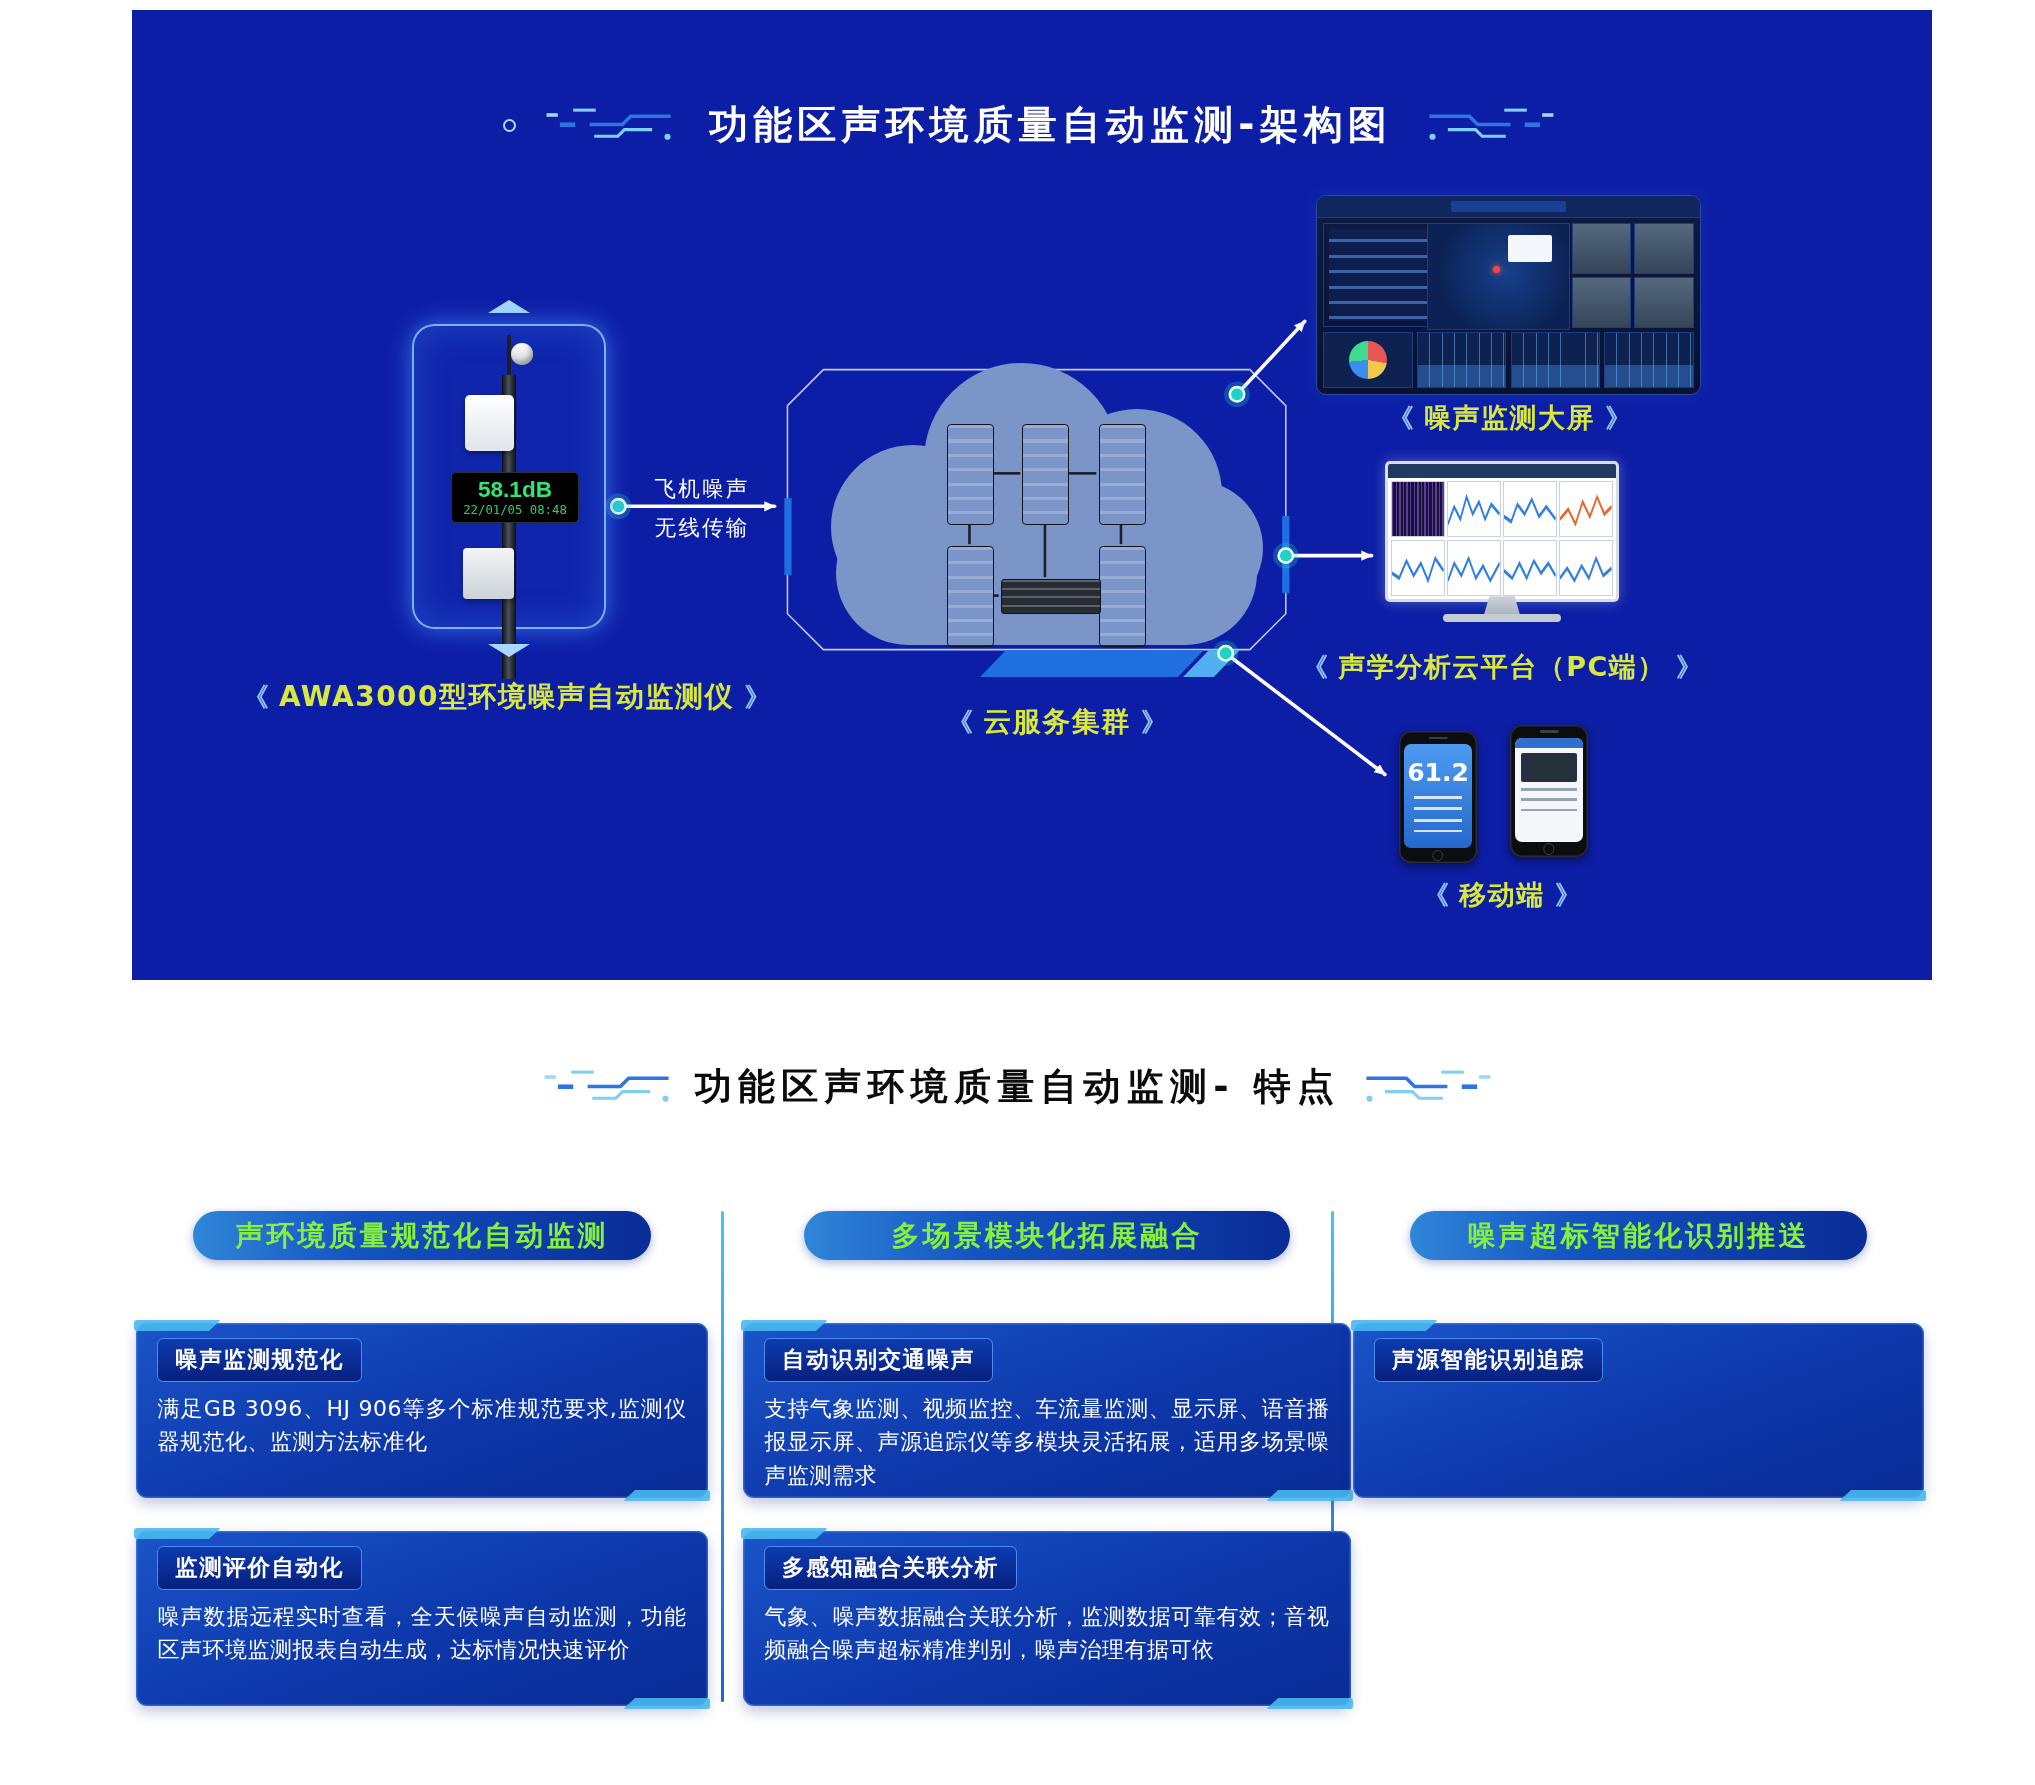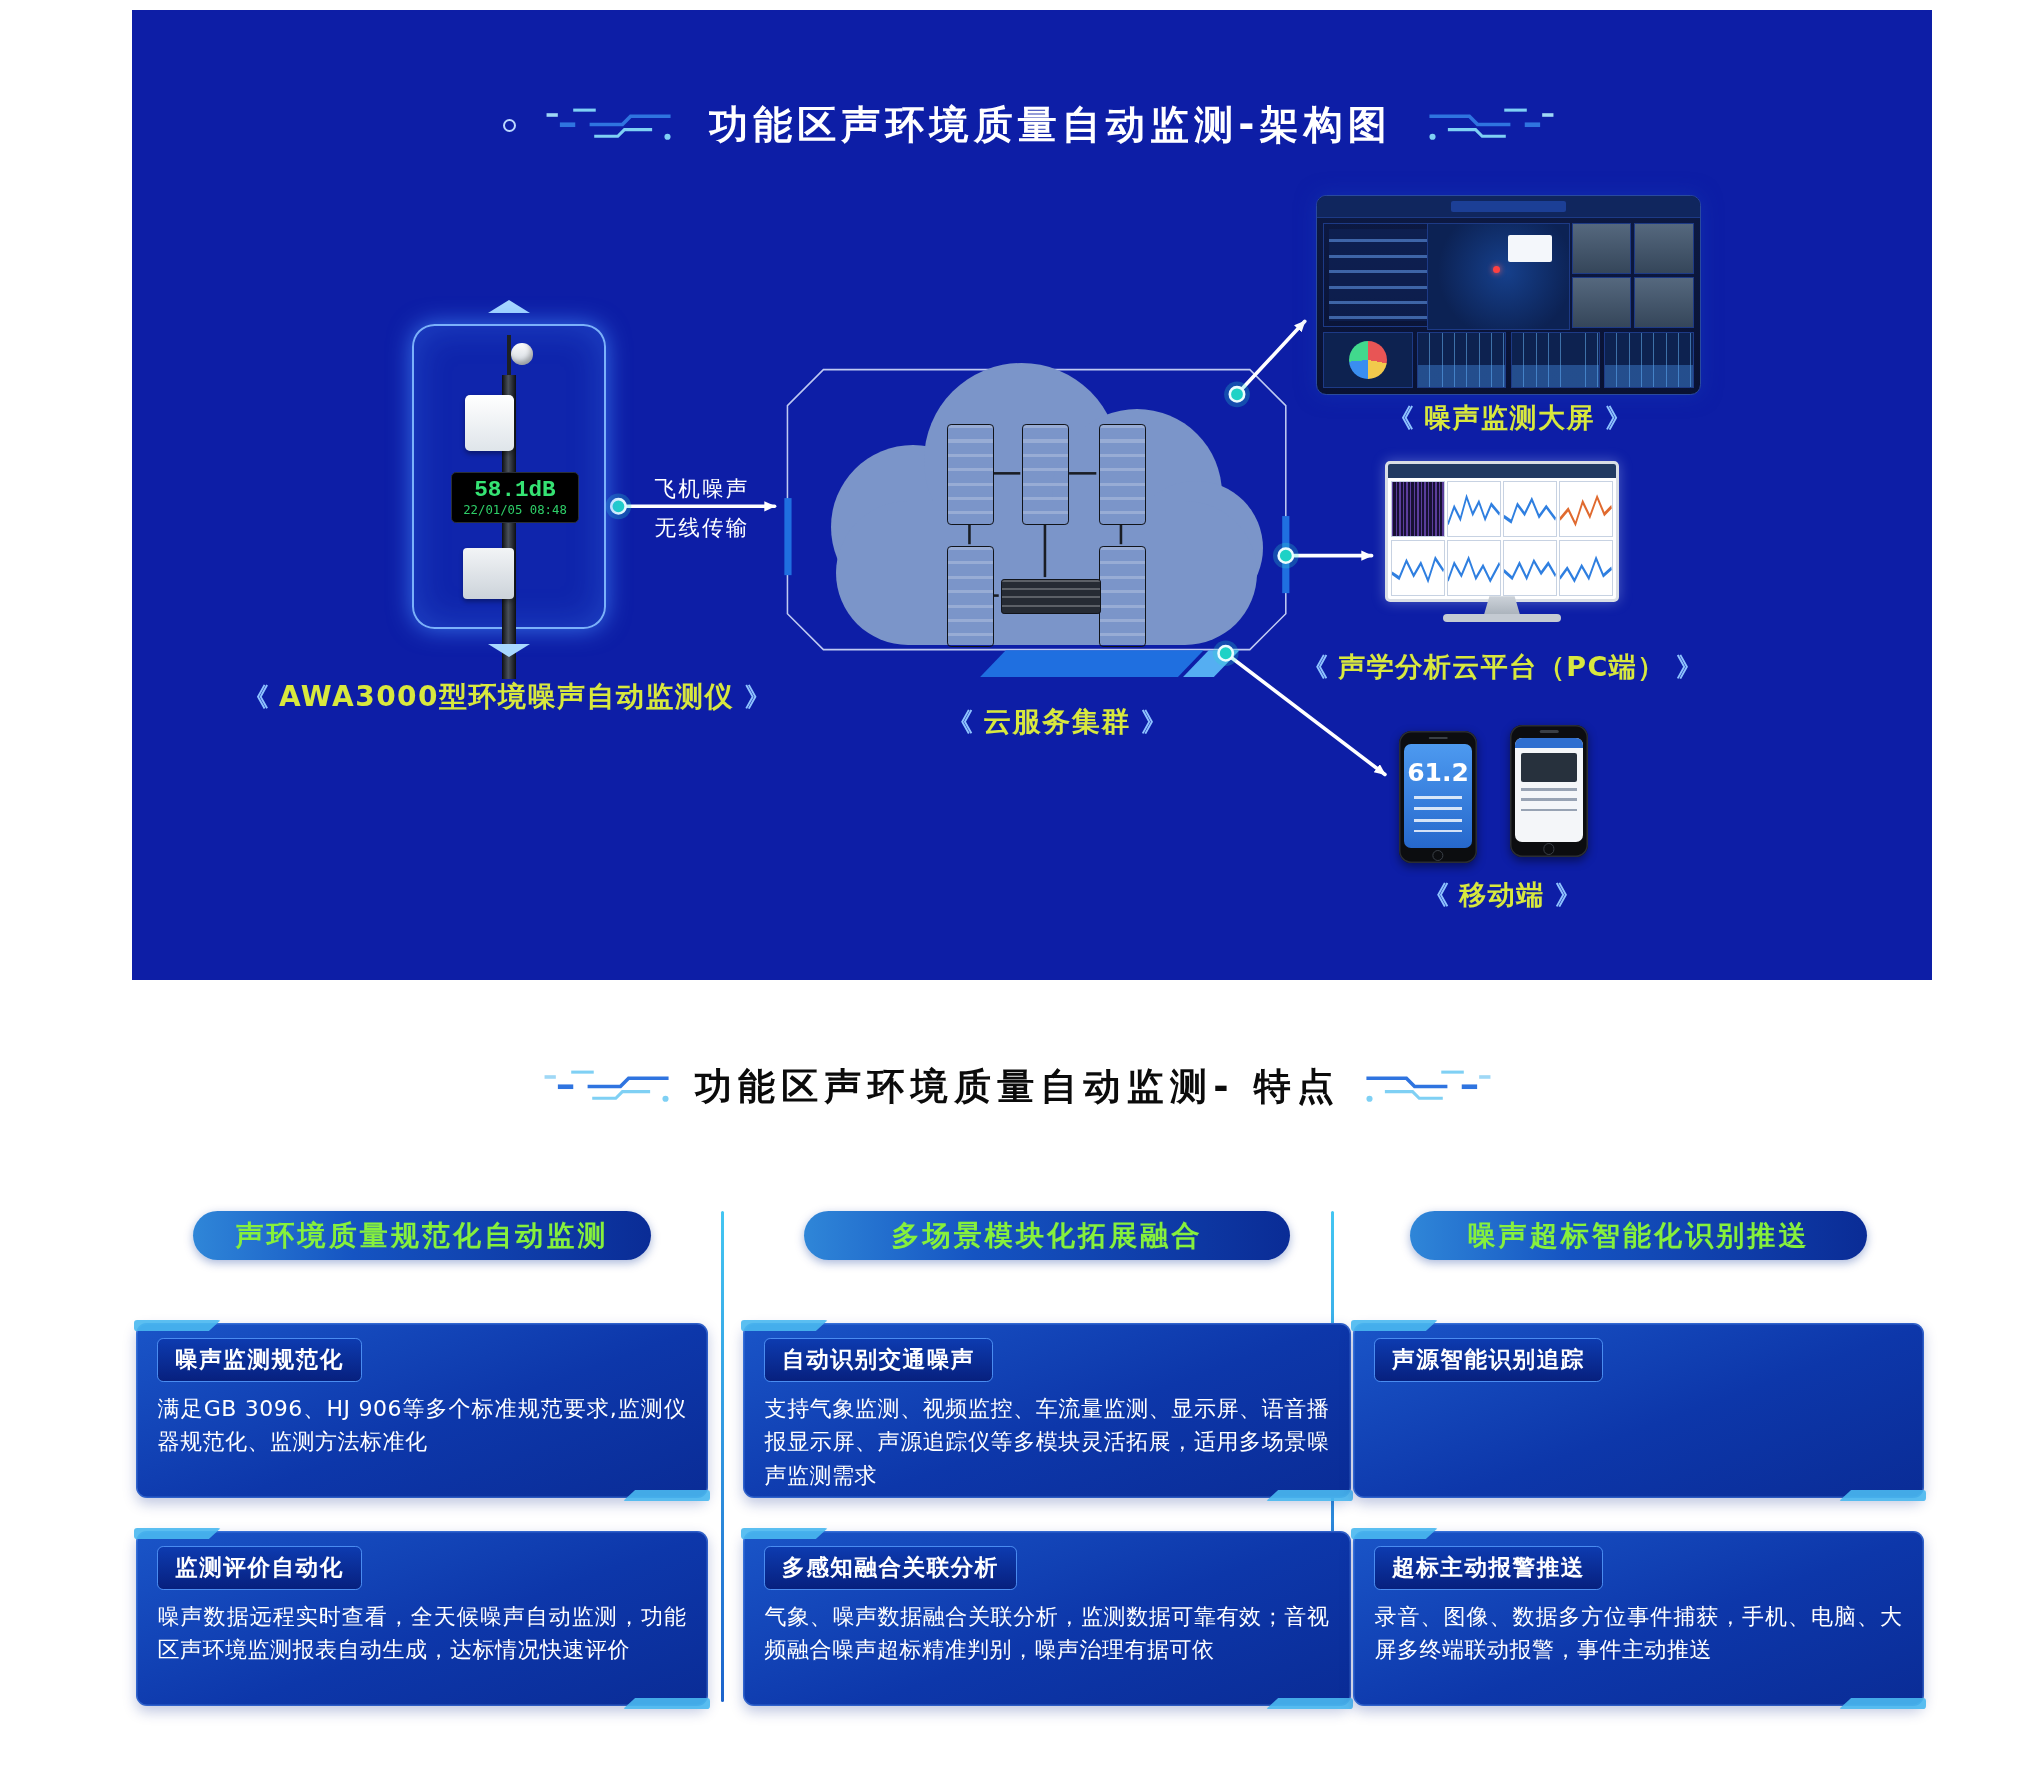--- a/index.html
+++ b/index.html
@@ -34,21 +34,21 @@
   .dev-mast{position:absolute;left:calc(50% - 2.1px);top:37px;width:4.1px;height:62px;background:#1c2026;}
   .dev-cam{position:absolute;left:calc(50% + 2.1px);top:45px;width:21.6px;height:21.6px;border-radius:50%;
            background:linear-gradient(180deg,#fdfdfd,#cfd6dd);box-shadow:inset -2.6px -3.6px 5.1px rgba(0,0,0,.28);}
   .dev-pole{position:absolute;left:calc(50% - 6.7px);top:77px;width:13.4px;height:304px;
             background:linear-gradient(90deg,#0c0e12,#4a515b 45%,#0c0e12);}
   .dev-box{position:absolute;left:56px;top:97px;width:49px;height:56px;border-radius:5.1px;
            background:linear-gradient(180deg,#ffffff,#dfe5ea);box-shadow:0 2.1px 5.1px rgba(0,0,0,.35);}
   .dev-screen{position:absolute;left:42px;top:174px;width:126px;height:49px;background:#000;
               border:1.5px solid #2a2f36;border-radius:5.1px;display:flex;flex-direction:column;
               justify-content:center;align-items:center;gap:2.1px;}
-  .dev-val{color:#35e373;font-size:22.6px;font-weight:bold;font-family:Liberation Mono, monospace;line-height:1;}
+  .dev-val{color:#35e373;font-size:22.6px;font-weight:bold;font-family:Liberation Sans, sans-serif;line-height:1;}
   .dev-date{color:#2ecf68;font-size:12.3px;font-family:"DejaVu Sans Mono",monospace;line-height:1;}
   .dev-lower{position:absolute;left:54px;top:250px;width:51px;height:51px;border-radius:4.1px;
              background:linear-gradient(180deg,#f2f4f6,#ccd3da);box-shadow:0 2.1px 4.1px rgba(0,0,0,.3);}
 
   .trans-label{position:absolute;width:128px;text-align:center;color:#ffffff;font-size:21.6px;
                font-weight:500;z-index:3;letter-spacing:2.1px;}
 
   
   .cloud{position:absolute;left:689px;top:337px;width:452px;height:321px;z-index:2;}
   .cc{position:absolute;border-radius:50%;background:#7b95c9;}
@@ -422,21 +422,17 @@
         <span class="fbadge">多感知融合关联分析</span>
         <p class="ftext">气象、噪声数据融合关联分析，监测数据可靠有效；音视频融合噪声超标精准判别，噪声治理有据可依</p>
       </div>
     </div>
 
     <div class="fcol" style="left:1353px;width:571px;">
       <div class="fheader">噪声超标智能化识别推送</div>
       <div class="fcard">
         <span class="fbadge">声源智能识别追踪</span>
       </div>
-      <div class="fcard">
-        <span class="fbadge">超标主动报警推送</span>
-        <p class="ftext">录音、图像、数据多方位事件捕获，手机、电脑、大屏多终端联动报警，事件主动推送</p>
-      </div>
     </div>
 
   </section>
 </div>
 
 
 </body></html>

